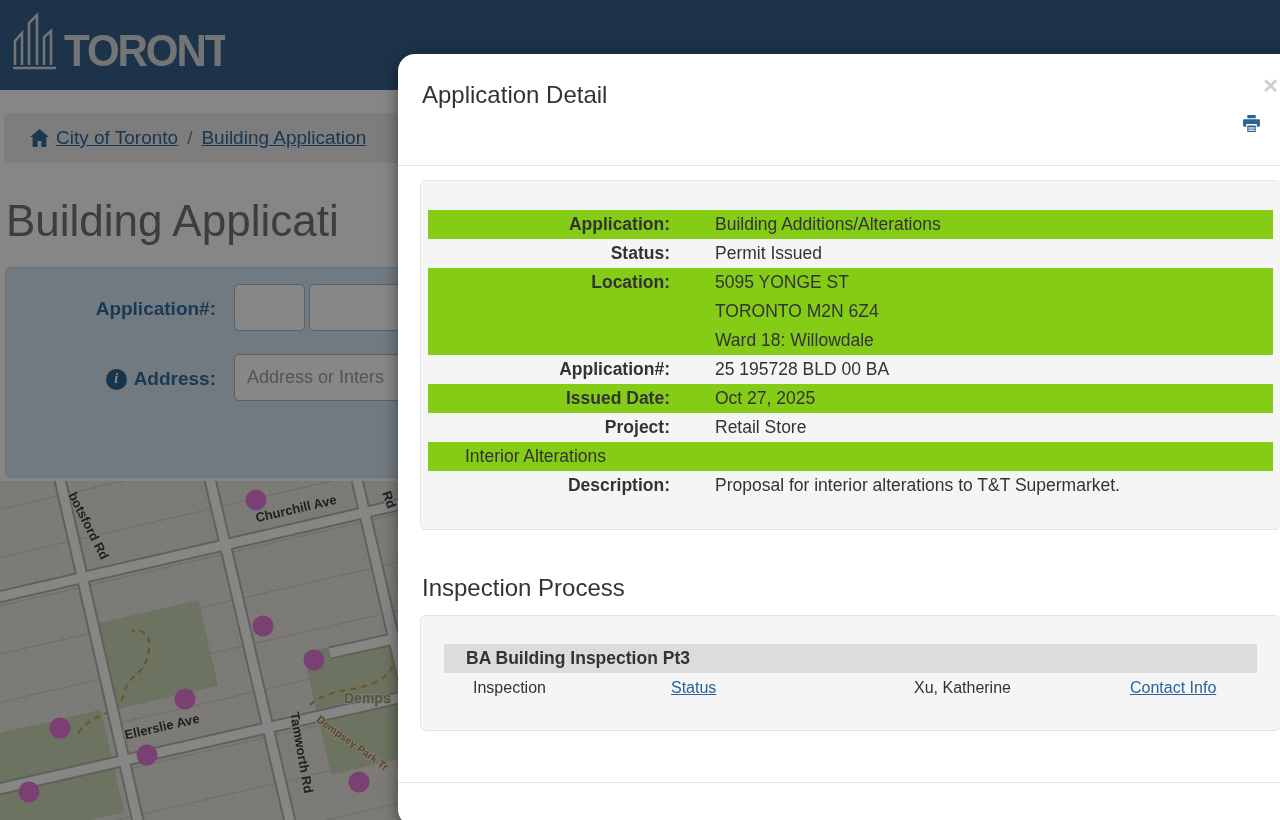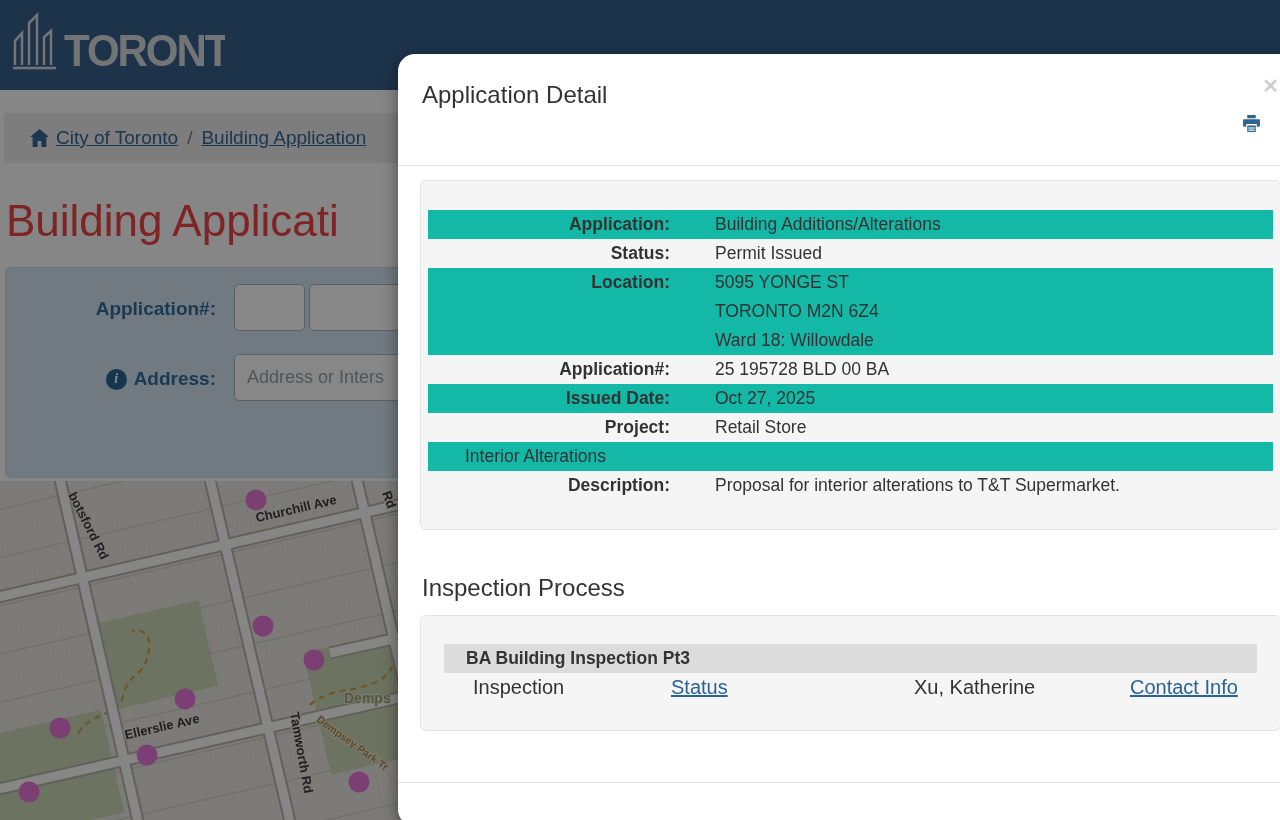--- a/index.html
+++ b/index.html
@@ -7,21 +7,21 @@
   body { font-family:"Liberation Sans","DejaVu Sans",sans-serif; background:#fff; position:relative; }
 
   
   .page { position:absolute; inset:0; background:#fdfdfd; }
   .site-header { position:absolute; top:0; left:0; width:1280px; height:90px; background:#38618c; }
   .logo { position:absolute; left:10px; top:11px; }
   .breadcrumb-bar { position:absolute; top:113px; left:4px; width:1272px; height:50px; background:#ececec; border-radius:4px; }
   .breadcrumb { position:absolute; left:26px; top:14px; font-size:19px; color:#777; display:flex; align-items:center; gap:9px; }
   .breadcrumb a { color:#35699a; text-decoration:underline; }
   .crumb-home { display:flex; align-items:center; gap:7px; }
-  .page-title { position:absolute; top:196px; left:6px; font-size:44px; font-weight:400; color:#ef4444; white-space:nowrap; }
+  .page-title { position:absolute; top:196px; left:6px; font-size:44px; font-weight:400; color:#737373; white-space:nowrap; }
   .form-panel { position:absolute; top:267px; left:5px; width:1271px; height:211px; background:#d6e7f4; border:1px solid #c3d7e6; border-radius:6px; }
   .form-label { position:absolute; left:0; width:210px; text-align:right; font-size:19px; font-weight:bold; color:#356d9b; }
   .lbl-app { top:30px; }
   .lbl-addr { top:100px; display:flex; justify-content:flex-end; align-items:center; gap:7px; }
   .info-badge { display:inline-flex; width:21px; height:21px; border-radius:50%; background:#2a6496; color:#fff; font-size:14px; font-weight:bold; font-family:"Liberation Serif","DejaVu Serif",serif; align-items:center; justify-content:center; font-style:italic; }
   .txt-input { position:absolute; background:#fff; border:1px solid #adb6bd; border-radius:5px; height:47px; font-size:18px; padding:0 12px; color:#333; }
   .txt-input::placeholder { color:#9aa0a6; }
   .in-app1 { left:228px; top:16px; width:71px; }
   .in-app2 { left:303px; top:16px; width:420px; }
   .in-addr { left:228px; top:86px; width:470px; }
@@ -32,27 +32,27 @@
   
   .backdrop { position:absolute; inset:0; background:rgba(0,0,0,0.47); }
   .modal { position:absolute; left:398px; top:54px; width:907px; height:772px; background:#fff; border-radius:17px; box-shadow:0 4px 16px rgba(0,0,0,.45); overflow:hidden; }
   .modal-header { position:relative; height:112px; border-bottom:1px solid #e5e5e5; }
   .modal-title { position:absolute; left:24px; top:27px; font-size:24px; font-weight:500; color:#333; }
   .close-btn { position:absolute; right:26px; top:22px; background:none; border:none; font-size:20px; font-weight:bold; color:#cfcfcf; cursor:pointer; line-height:1; }
   .print-btn { position:absolute; right:44px; top:60px; background:none; border:none; cursor:pointer; padding:0; }
   .modal-body { padding:14px 24px 0 22px; }
   .detail-panel { background:#f5f5f5; border:1px solid #e3e3e3; border-radius:6px; padding:29px 7px; }
   .drow { display:flex; font-size:17.5px; color:#333; line-height:29px; }
-  .drow.shaded { background:#14b8a6; }
+  .drow.shaded { background:#84cc16; }
   .dlabel { width:250px; text-align:right; font-weight:bold; padding-right:8px; flex:none; }
   .dvalue { padding-left:37px; }
   .section-heading { font-size:24px; font-weight:400; color:#333; margin:44px 0 13px 2px; }
   .insp-panel { background:#f5f5f5; border:1px solid #e3e3e3; border-radius:6px; padding:28px 23px; }
   .insp-group-title { background:#dcdcdc; font-size:17.5px; font-weight:bold; color:#333; line-height:29px; padding-left:22px; }
-  .insp-row { display:grid; grid-template-columns:227px 243px 216px 1fr; font-size:20px; color:#333; line-height:29px; }
+  .insp-row { display:grid; grid-template-columns:227px 243px 216px 1fr; font-size:16px; color:#333; line-height:29px; }
   .insp-row .c1 { padding-left:29px; }
   .insp-row a { color:#2a6496; text-decoration:underline; }
   .modal-footer { position:absolute; bottom:0; left:0; width:100%; height:44px; border-top:1px solid #e5e5e5; background:#fff; }
 
   
   .map-label { font-size:13px; font-weight:600; fill:#3c3c3c; stroke:#ebe9e1; stroke-width:2.5px; paint-order:stroke; }
   .map-label-sm { font-size:10.5px; font-weight:600; fill:#b08a3e; stroke:#ebe9e1; stroke-width:2px; paint-order:stroke; }
   .map-label-park { font-size:14px; font-weight:600; fill:#9aa86f; stroke:#ebe9e1; stroke-width:2px; paint-order:stroke; }
 </style>
 </head>

